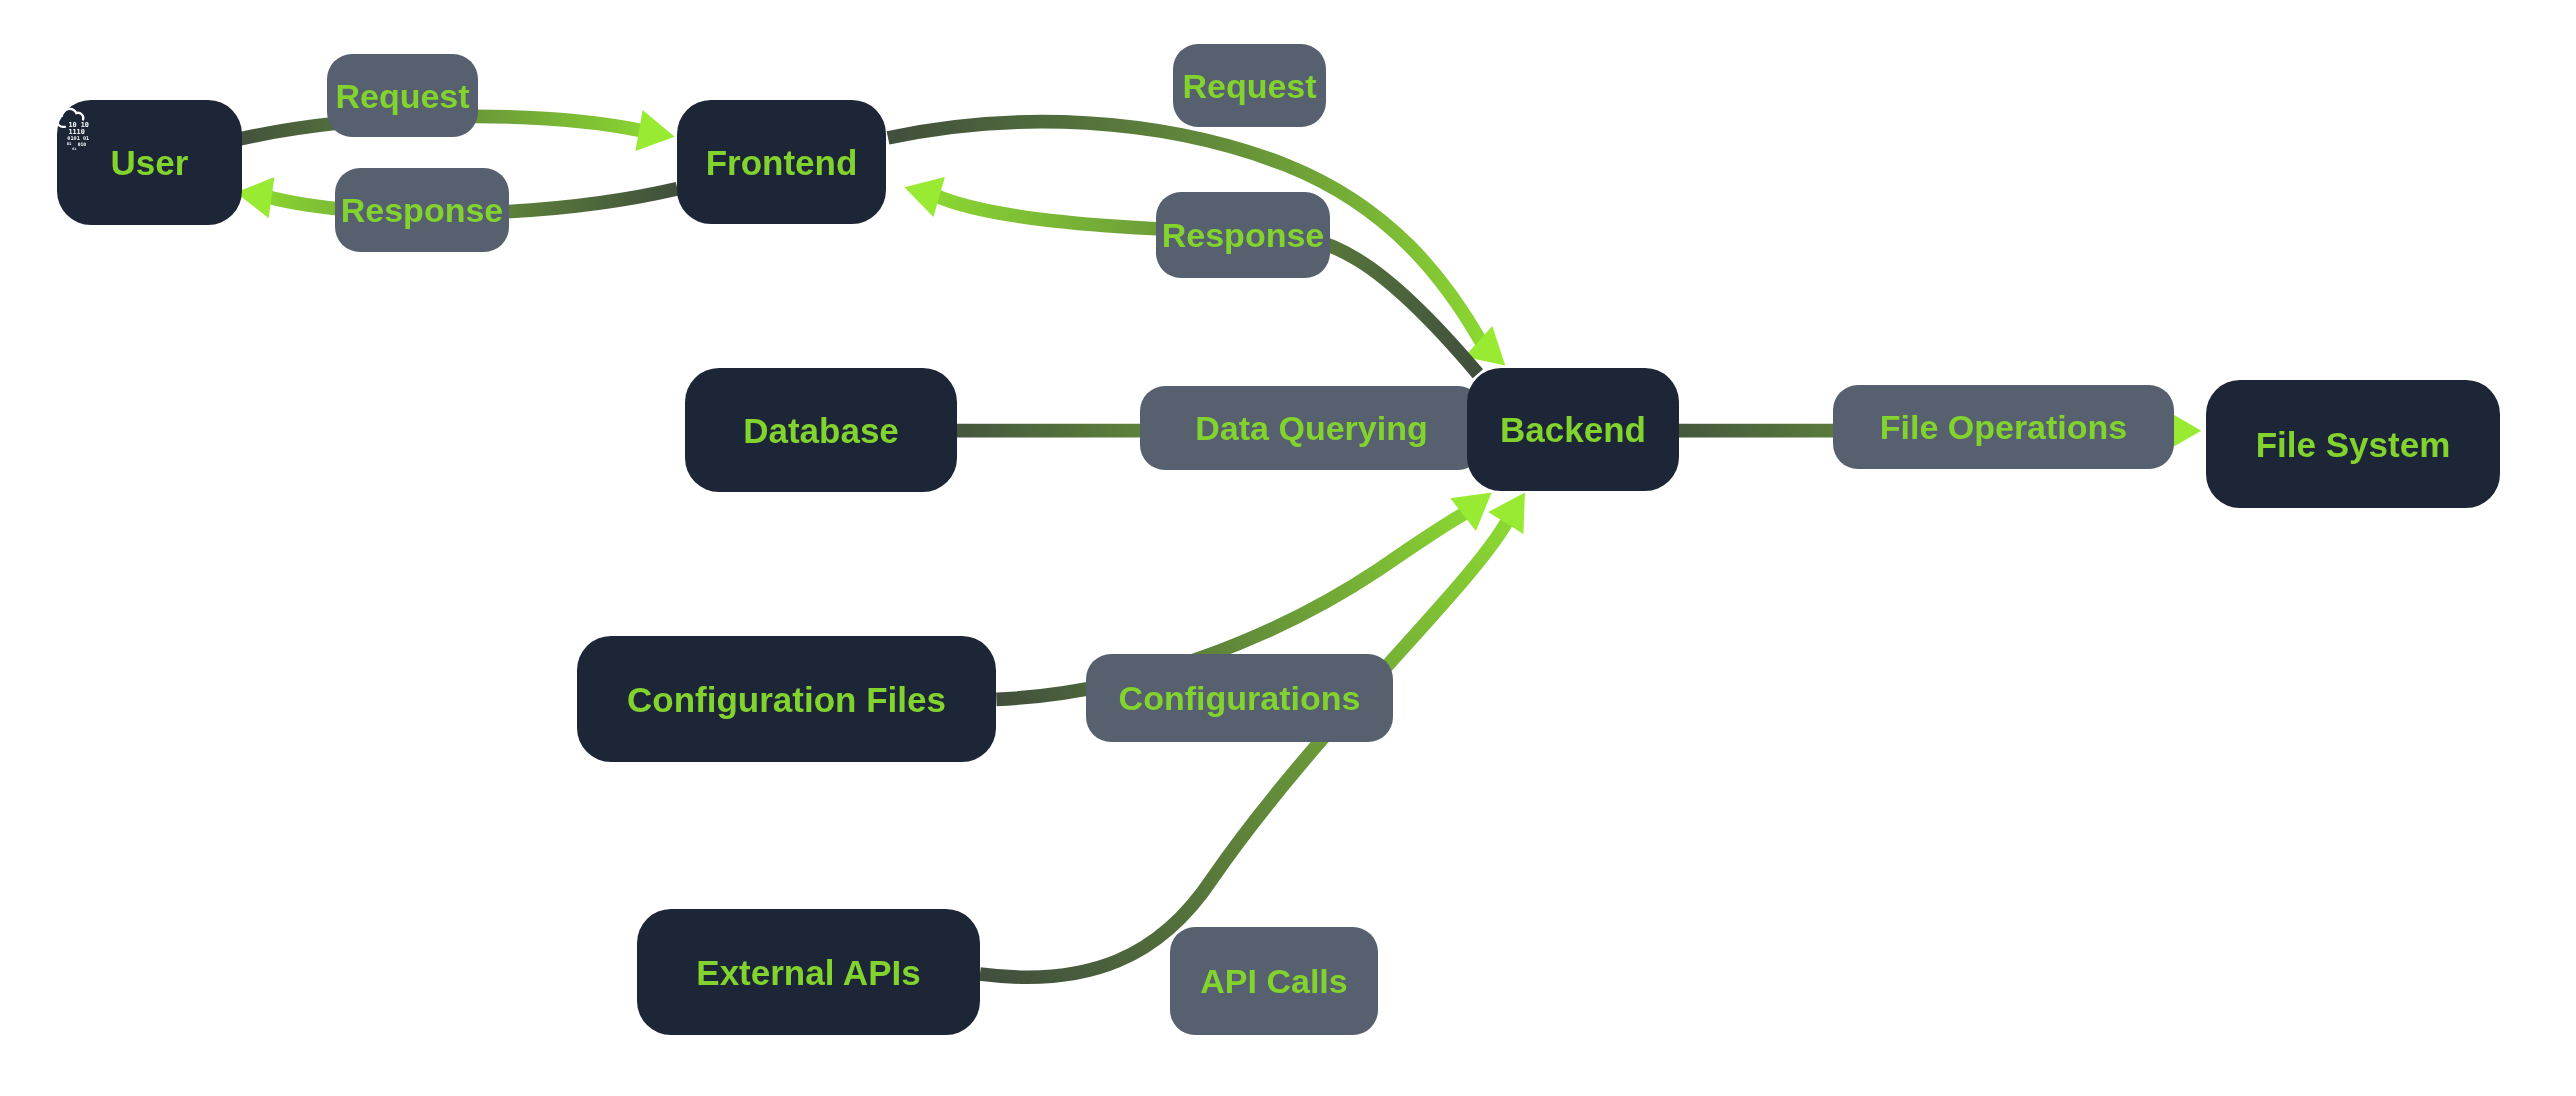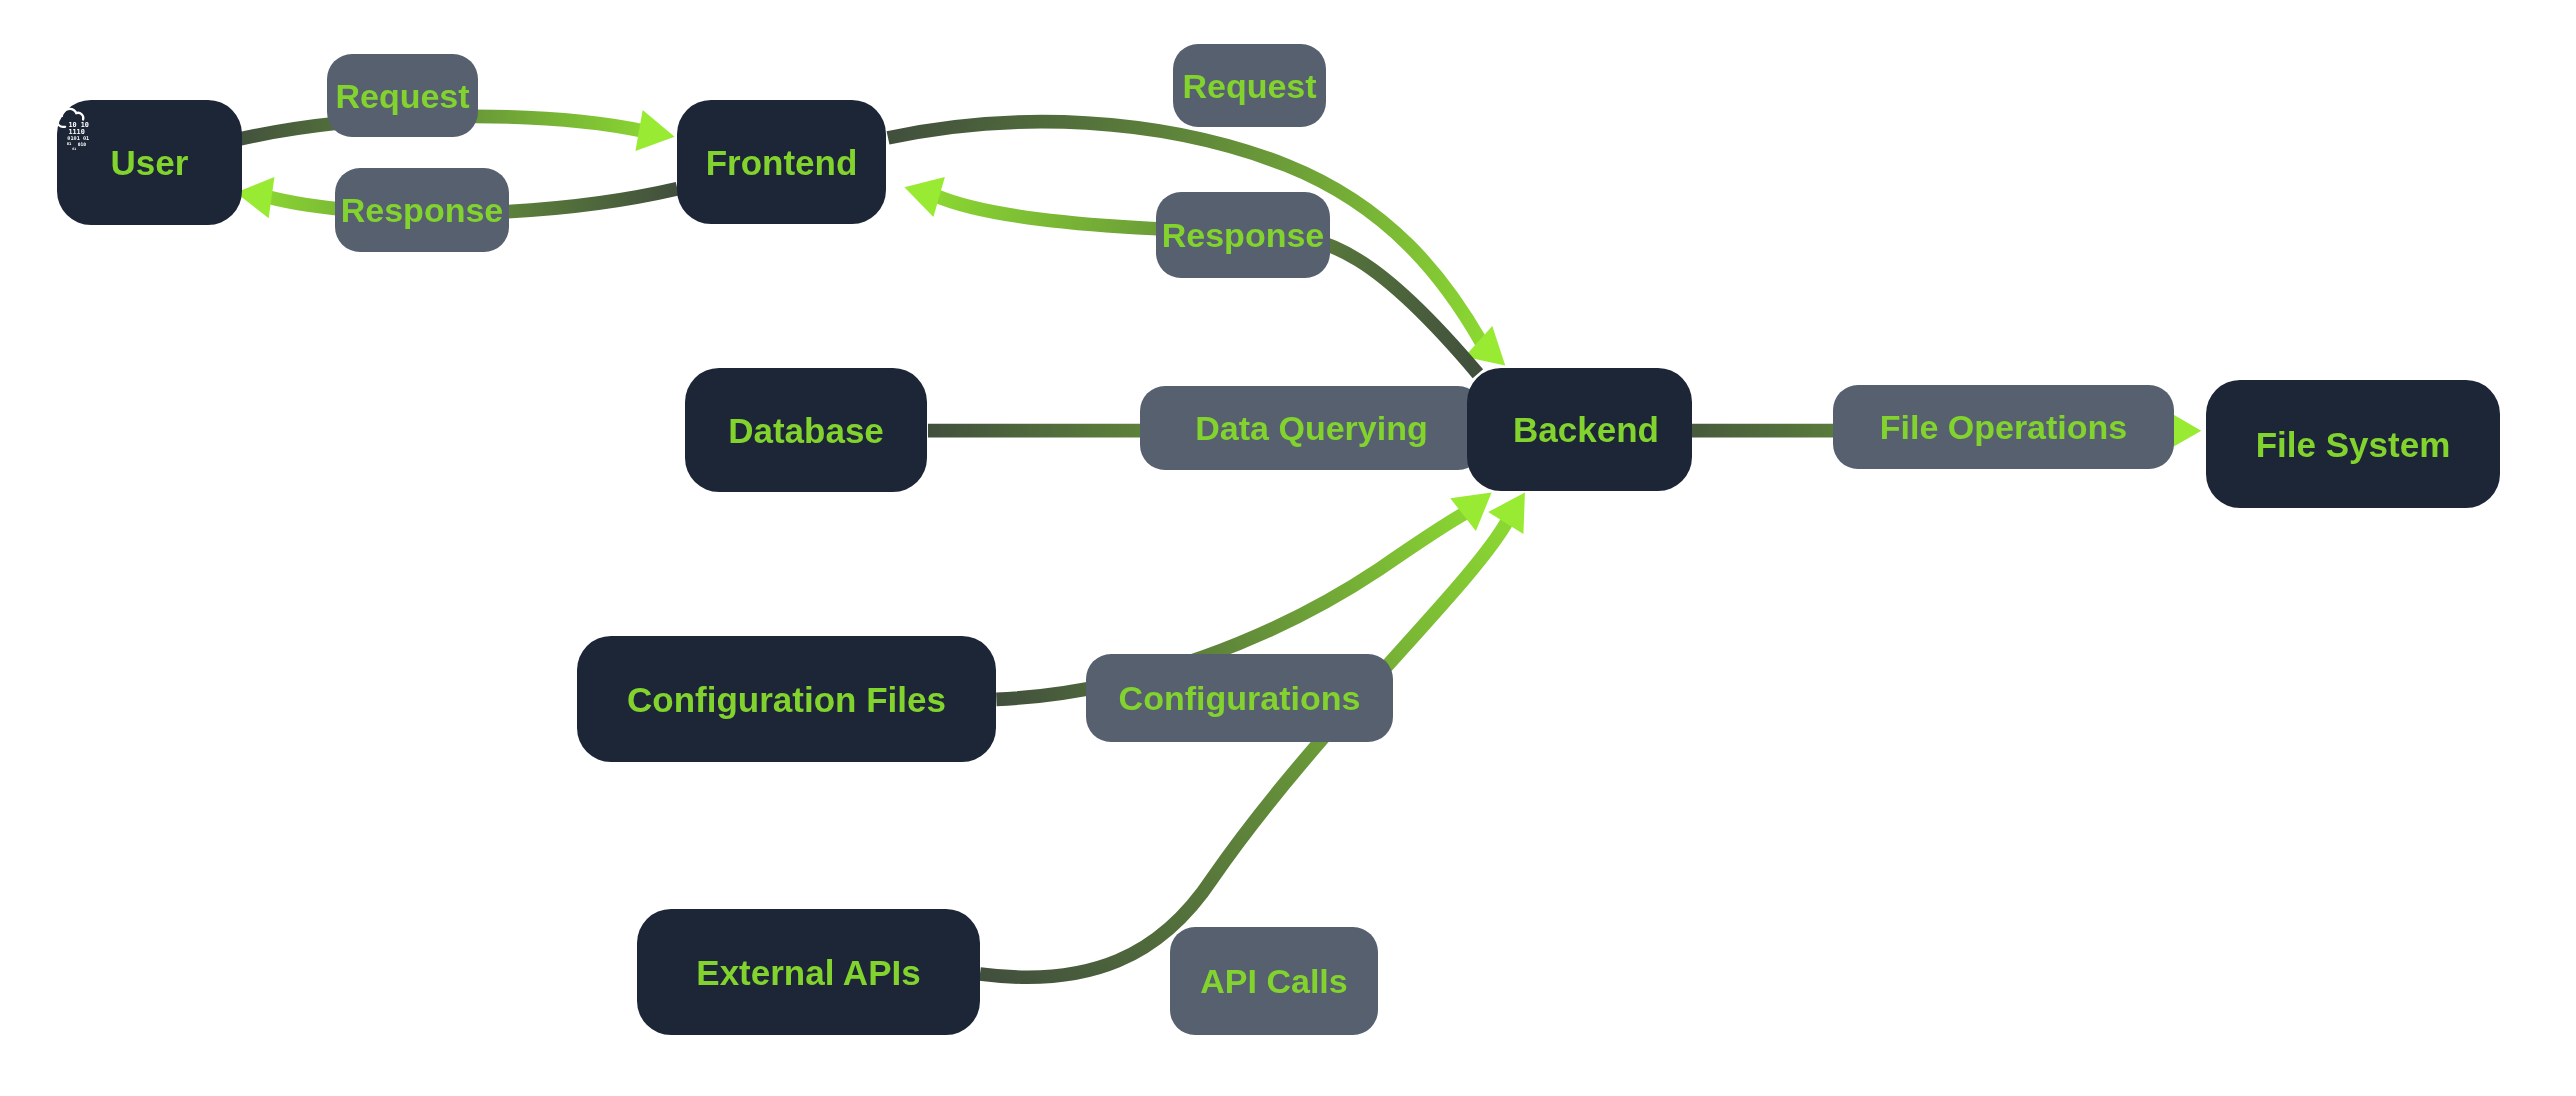--- a/index.html
+++ b/index.html
@@ -44,22 +44,22 @@
     font-weight: bold;
     font-size: 34px;
     line-height: 1;
     white-space: nowrap;
     z-index: 2;
     margin-left: 34px;
   }
   
   #n-user         { left:   57px; top:  100px; width: 185px; height: 125px; }
   #n-frontend     { left: 677px; top:  100px; width: 209px; height: 124px; }
-  #n-backend      { left: 1467px; top:  368px; width: 212px; height: 123px; padding-left: 13px; }
-  #n-database     { left: 685px; top:  368px; width: 242px; height: 124px; }
+  #n-backend      { left: 1467px; top:  368px; width: 212px; height: 123px; }
+  #n-database     { left: 685px; top:  368px; width: 272px; height: 124px; }
   #n-configfiles  { left: 577px; top: 636px; width: 419px; height: 126px; }
   #n-externalapis { left: 637px; top: 909px; width: 343px; height: 126px; }
   #n-filesystem   { left: 2206px; top:  380px; width: 294px; height: 128px; }
   
   #l-req1     { left:  293px; top:   54px; width: 151px; height: 83px; }
   #l-resp1    { left:  301px; top:  168px; width: 174px; height: 84px; }
   #l-req2     { left: 1139px; top:   44px; width: 153px; height: 83px; }
   #l-resp2    { left: 1122px; top:  192px; width: 174px; height: 86px; }
   #l-dataq    { left: 1106px; top:  386px; width: 343px; height: 84px; }
   #l-fileops  { left: 1799px; top:  385px; width: 341px; height: 84px; }

